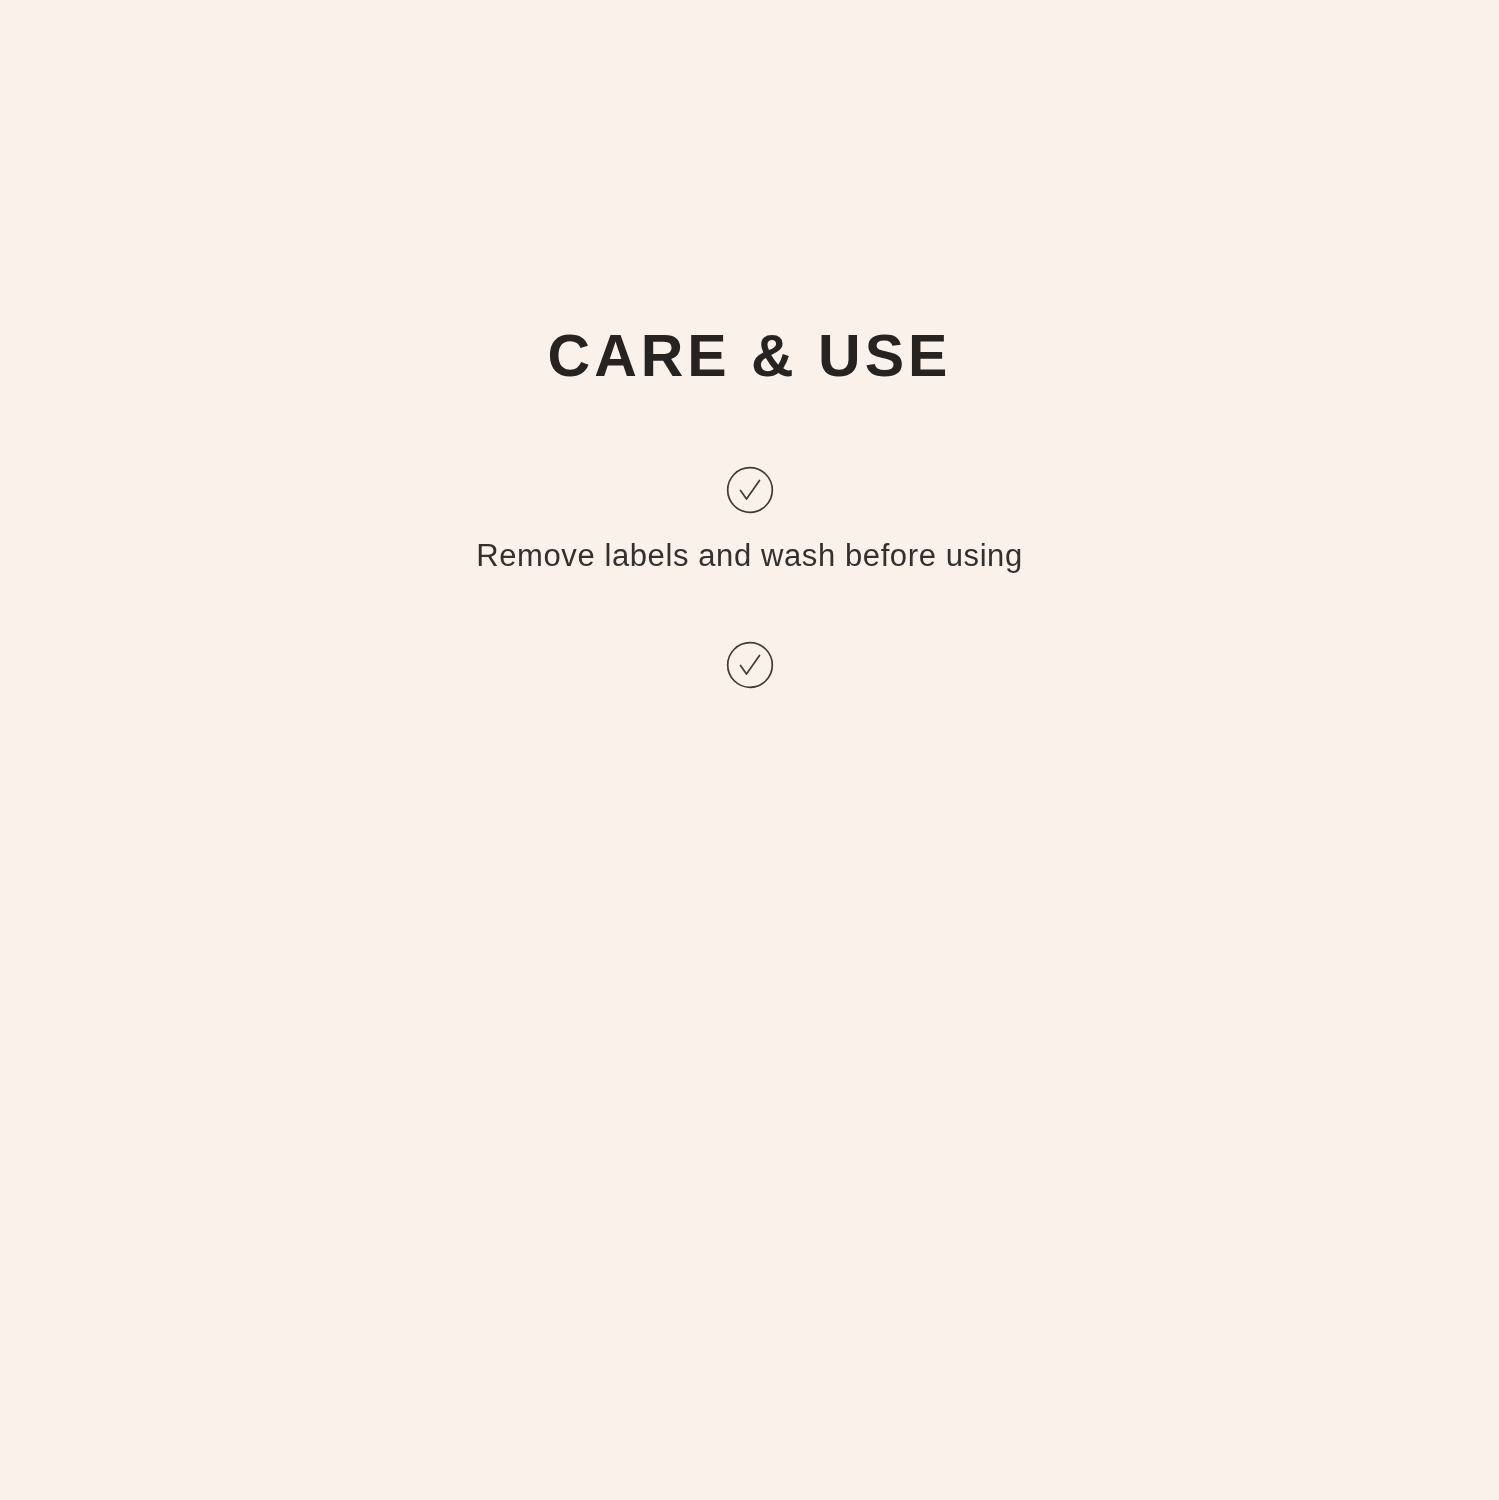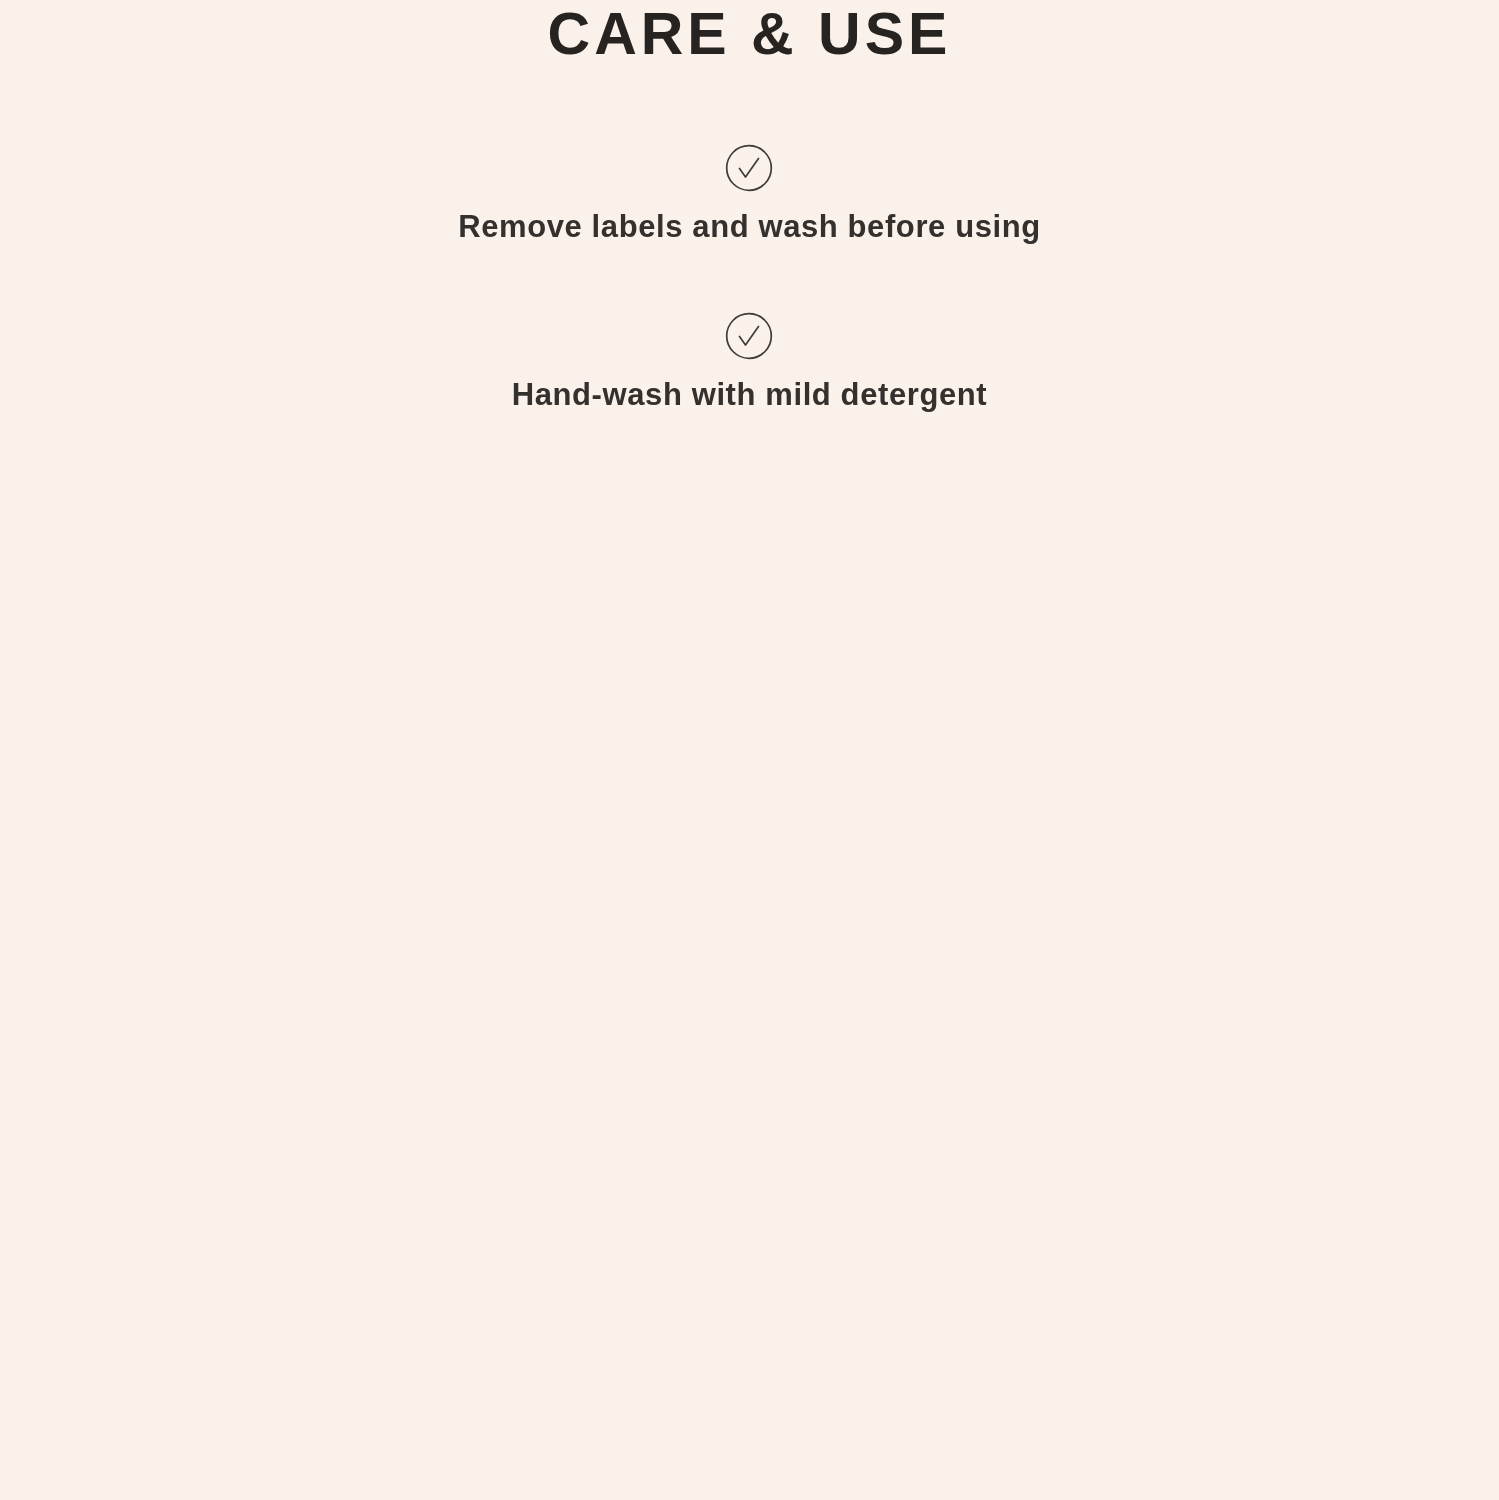--- a/index.html
+++ b/index.html
@@ -17,20 +17,21 @@
   .content {
     position: absolute;
     top: 0;
     left: 0;
     width: 100%;
     display: flex;
     flex-direction: column;
     align-items: center;
   }
   .title {
+    margin-top: 322px;
     line-height: 68px;
     font-size: 59px;
     font-weight: 700;
     letter-spacing: 4px;
     color: var(--title-color, #262321);
     text-align: center;
   }
   .care-item {
     display: flex;
     flex-direction: column;
@@ -51,27 +52,27 @@
     height: 48px;
   }
   .icon-stroke {
     fill: none;
     stroke: var(--icon-color, #3E3B38);
     stroke-width: 1.7;
     stroke-linecap: round;
     stroke-linejoin: round;
   }
   .item-text {
-    margin-top: 16px;
+    margin-top: 23px;
     font-size: 31px;
     line-height: 38px;
     letter-spacing: 0.6px;
     color: var(--text-color, #33302E);
     text-align: center;
-    font-weight: 700;
+    font-weight: 400;
   }
 </style>
 </head>
 <body>
 
 <div class="page" style="--bg: #FBF1EB; --title-color: #262321; --text-color: #33302E; --icon-color: #3E3B38;">
   <div class="content">
 
     <div class="title">CARE &amp; USE</div>
 
@@ -85,19 +86,18 @@
       <div class="item-text">Remove labels and wash before using</div>
     </div>
 
     <div class="care-item">
       <span class="icon-wrap">
         <svg viewBox="0 0 48 48" aria-hidden="true">
           <circle class="icon-stroke" cx="24" cy="24" r="22.3"></circle>
           <path class="icon-stroke" d="M14.5 24.5 L20.5 33 L33.5 14.5"></path>
         </svg>
       </span>
-      <div class="item-text">Hand-wash with mild detergent</div>
     </div>
 
 
 
   </div>
 </div>
 
 </body></html>

